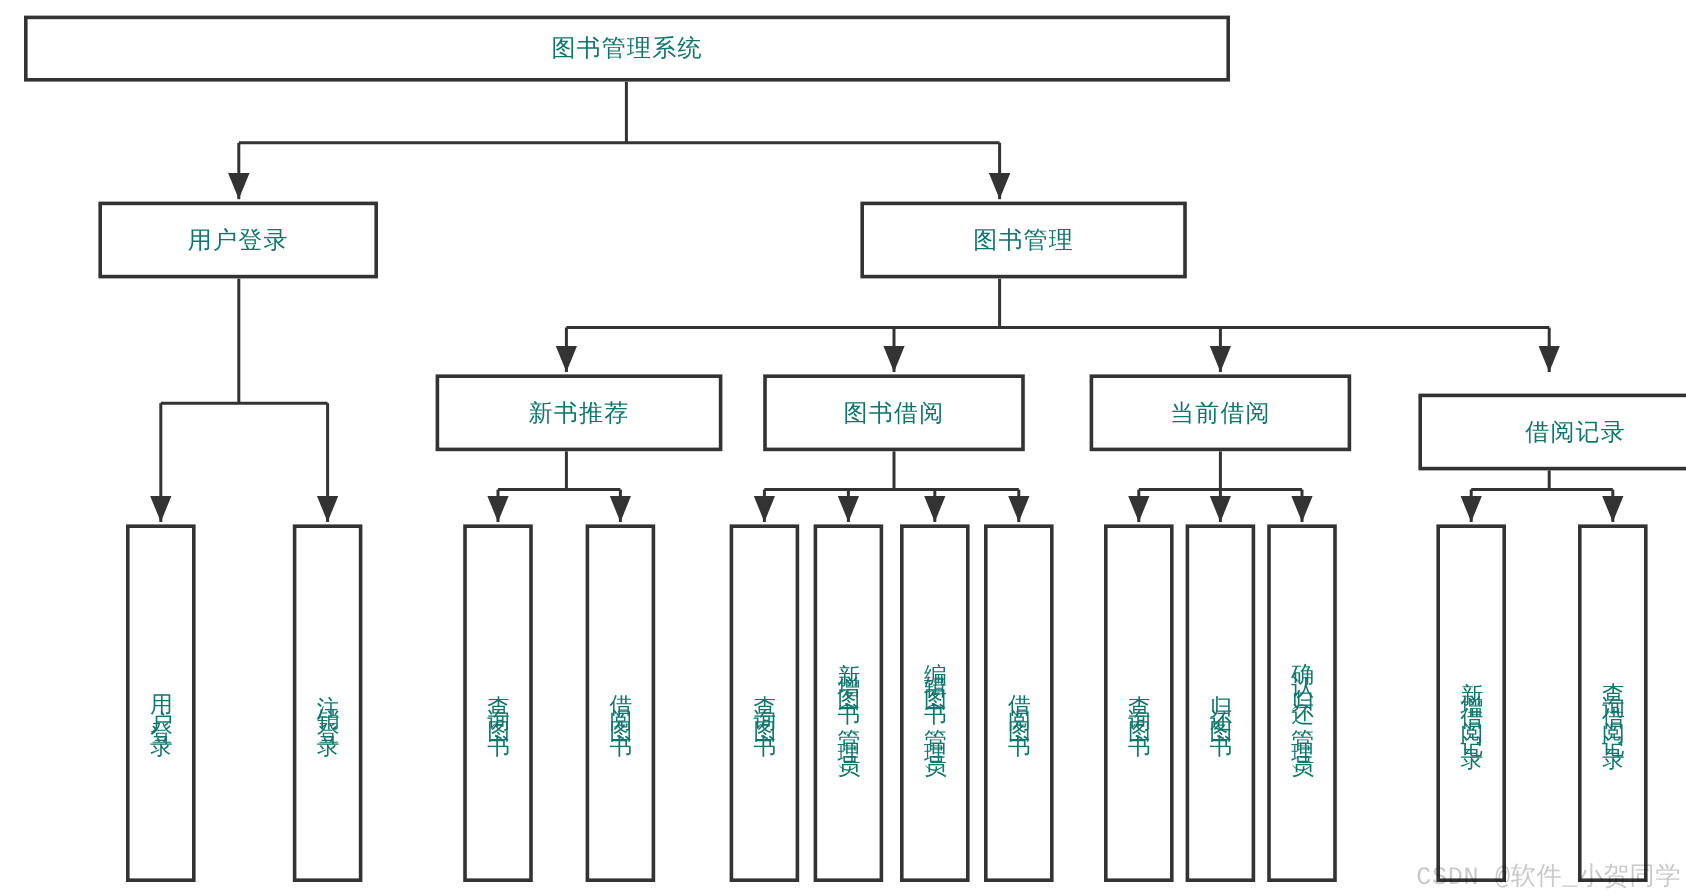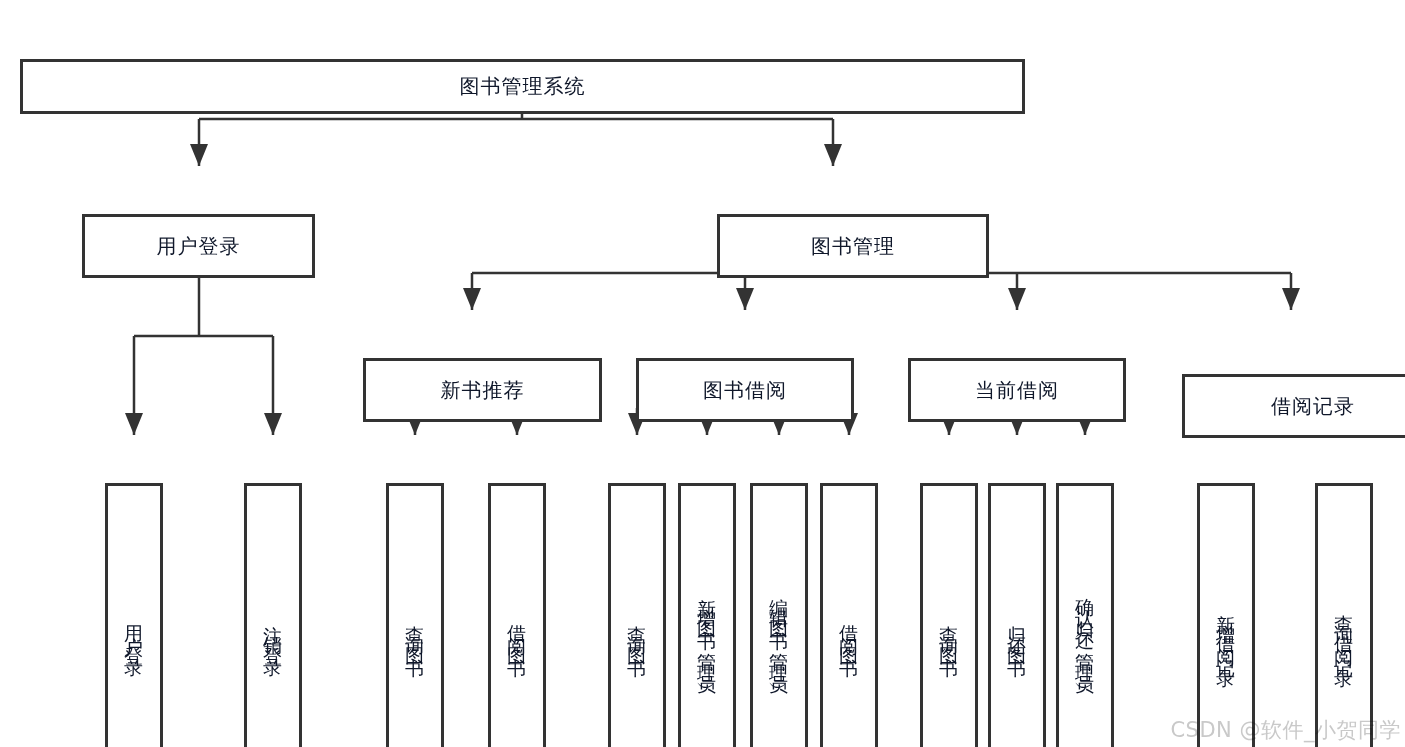--- a/index.html
+++ b/index.html
@@ -13,42 +13,42 @@
   #connectors{position:absolute;left:0;top:0;z-index:1;}
   #connectors line{stroke:#333333;stroke-width:2.5;}
   .box{
     position:absolute;
     box-sizing:border-box;
     background:#ffffff;
     border:3px solid #333333;
     display:flex;
     align-items:center;
     justify-content:center;
-    color:#0f172a;
+    color:#0f766e;
     z-index:2;
-    margin-top:46px;
   }
   .h{font-size:20px;letter-spacing:1px;white-space:nowrap;}
   .v{
     font-size:19px;
     writing-mode:vertical-lr;
     text-orientation:mixed;
     letter-spacing:11px;
     line-height:1;
   }
   #watermark{
     position:absolute;
     right:4px;
     top:716px;
     font-size:21px;
     color:#c9c9c9;
     letter-spacing:0.5px;
     white-space:nowrap;
     z-index:5;
     mix-blend-mode:multiply;
+    font-family:Liberation Mono, monospace;
   }
 </style>
 </head>
 <body>
 
 <div id="stage">
 
   <svg id="connectors" width="1405" height="747" viewBox="0 0 1405 747">
     <defs>
       <marker id="arw" viewBox="0 0 22 18" refX="22" refY="9" markerWidth="22" markerHeight="18" markerUnits="userSpaceOnUse" orient="auto">

